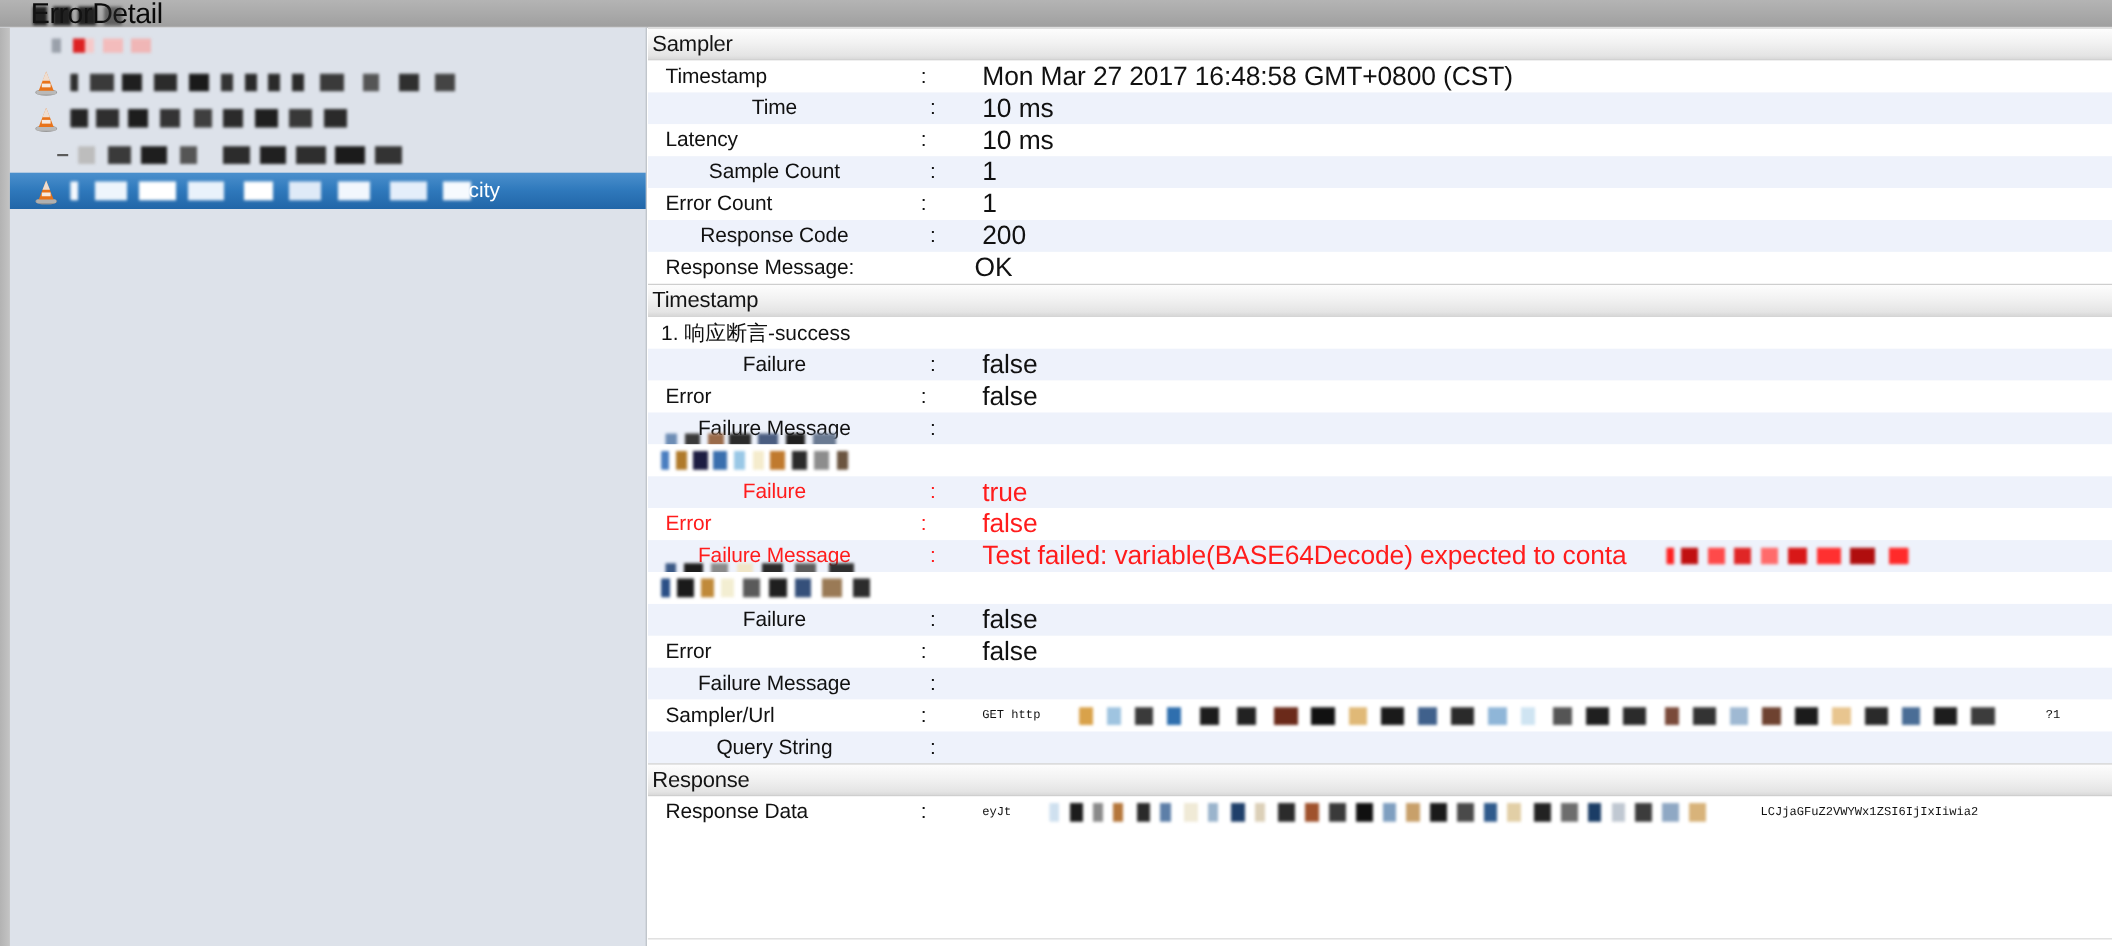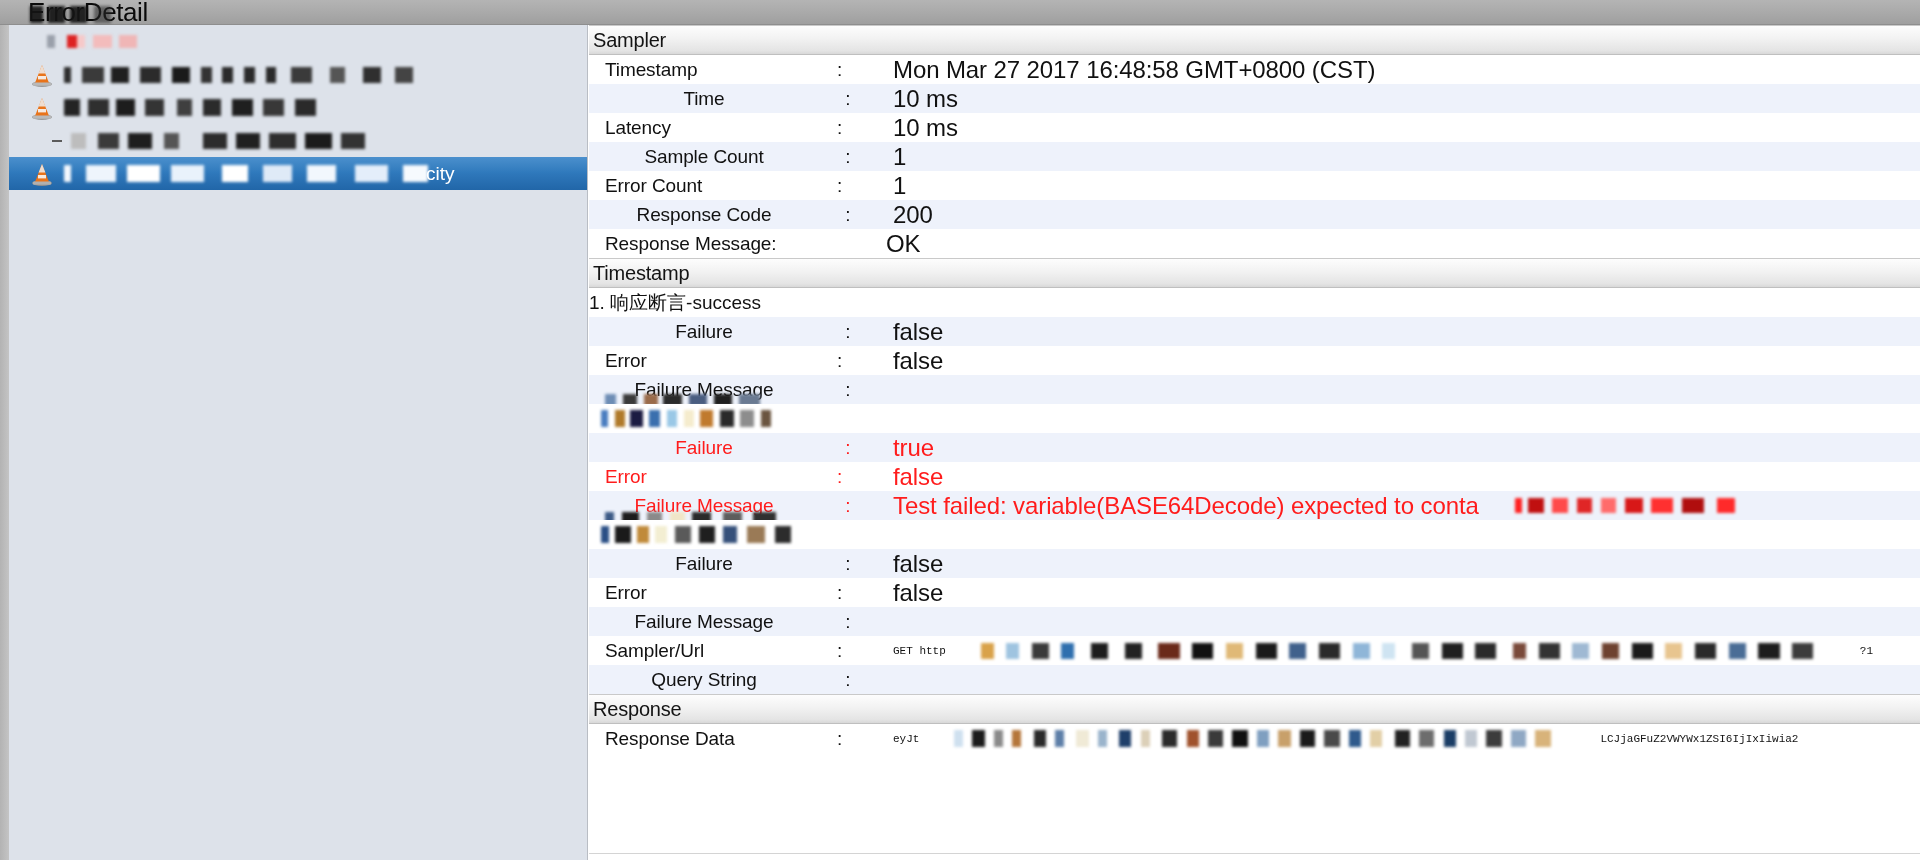--- a/index.html
+++ b/index.html
@@ -222,21 +222,21 @@
   .row.fail .k,
   .row.fail .sep,
   .row.fail .v { color: #ff1c1c; }
 
   .assertion-title {
     position: relative;
     height: 29px;
     background: #ffffff;
     display: flex;
     align-items: center;
-    padding-left: 0;
+    padding-left: 12px;
     box-sizing: border-box;
     font-size: 19px;
     color: #111;
   }
 
   
   .assertion-title.redacted { padding-left: 12px; }
 
   #bottom-strip {
     position: absolute;

